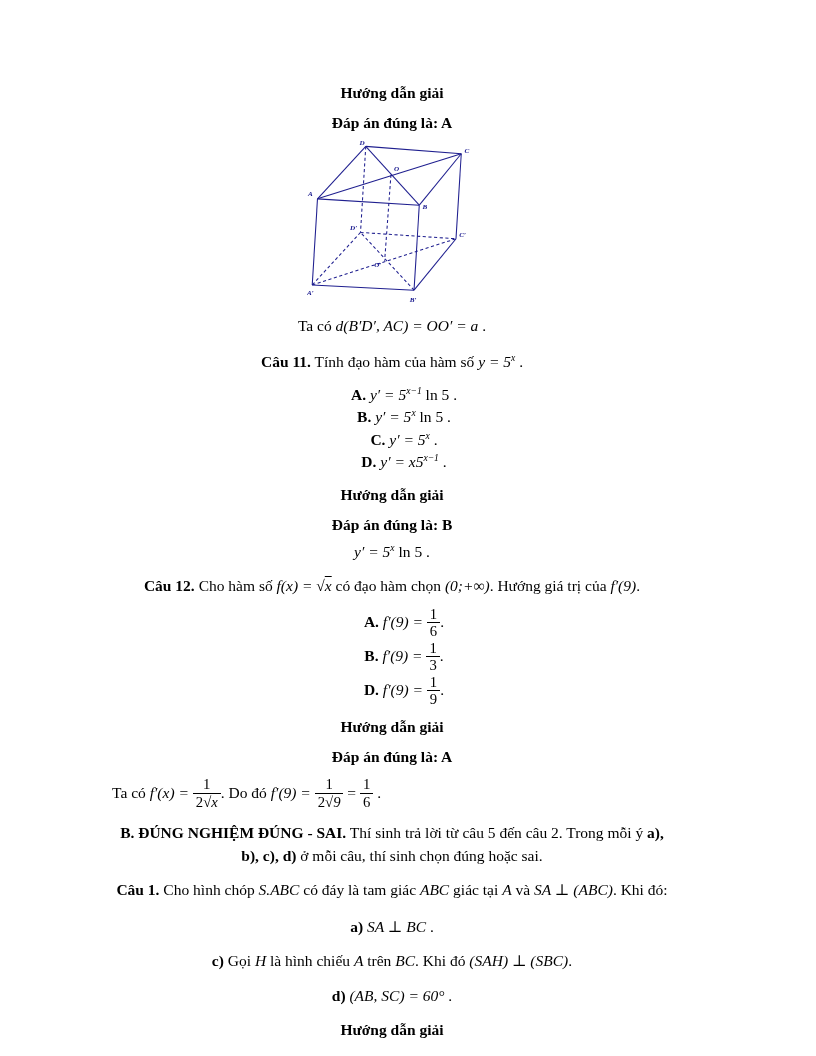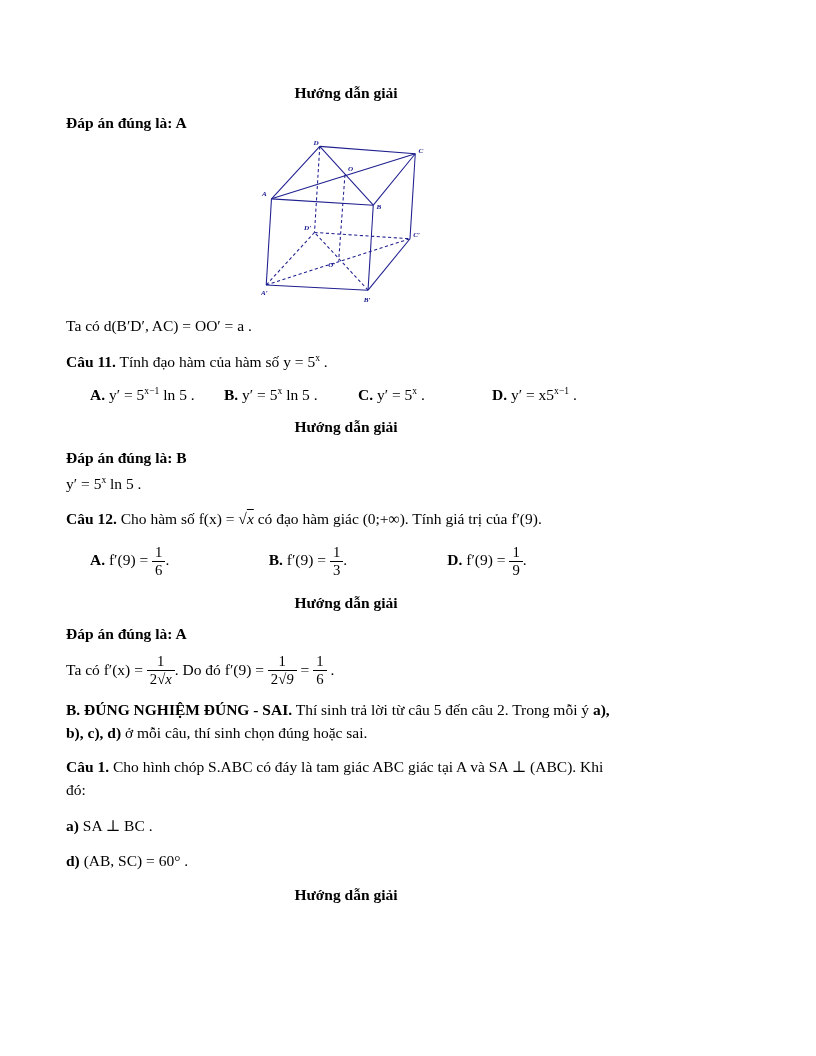--- a/index.html
+++ b/index.html
@@ -1,29 +1,29 @@
 <!DOCTYPE html>
 <html><head>
 <meta charset="utf-8">
 <style>
   html,body { margin:0; padding:0; background:#ffffff; }
   body {
     width:816px; height:1056px; overflow:hidden;
     font-family:"Liberation Serif","DejaVu Serif",serif;
     font-size:15.5px; color:#000; line-height:1.45;
   }
-  .page { box-sizing:border-box; width:692px; padding:74px 66px 0 66px; }
-  p { margin:0; }
+  .page { box-sizing:border-box; width:692px; padding:74px 66px 0 66px;margin-left:46px; }
+  p { margin:0;text-align:center; }
   .bold { font-weight:bold; }
-  .math { }
+  .math { font-style:italic; }
   .center-head { text-align:center; font-weight:bold; margin:8px 0 8px 0; }
   .mb4{margin-bottom:4px} .mb6{margin-bottom:6px} .mb8{margin-bottom:8px}
   .mb10{margin-bottom:10px} .mb12{margin-bottom:12px} .mb14{margin-bottom:14px}
   sup { font-size:0.62em; line-height:0; }
-  .opts { display:flex; align-items:center; padding-left:24px; }
+  .opts { display:flex; align-items:center; padding-left:24px;flex-direction:column; }
   .opt { flex:1 1 0; white-space:nowrap; }
   .frac { display:inline-flex; flex-direction:column; text-align:center;
           vertical-align:middle; line-height:1.12; font-size:0.95em; }
   .frac .num { border-bottom:1px solid #000; padding:0 3px; }
   .frac .den { padding:0 3px; }
   .ov { text-decoration:overline; font-style:italic; }
   .figure { display:flex; justify-content:center; margin:2px 0 8px 0; }
   .figure svg text {
     font-family:"Liberation Serif","DejaVu Serif",serif;
     font-size:6.8px; font-style:italic; font-weight:bold; fill:#14148c;
@@ -111,21 +111,21 @@
 
   <p class="bold mb4">
     <span>Đáp án đúng là: B</span>
   </p>
 
   <p class="mb12">
     <span class="math">y′ = 5</span><sup class="math">x</sup><span> ln 5 .</span>
   </p>
 
   <p class="mb8">
-    <span class="bold">Câu 12.</span><span> Cho hàm số </span><span class="math">f(x) = √</span><span class="ov">x</span><span> có đạo hàm giác </span><span class="math">(0;+∞)</span><span>. Tính giá trị của </span><span class="math">f′(9)</span><span>.</span>
+    <span class="bold">Câu 12.</span><span> Cho hàm số </span><span class="math">f(x) = √</span><span class="ov">x</span><span> có đạo hàm chọn </span><span class="math">(0;+∞)</span><span>. Hướng giá trị của </span><span class="math">f′(9)</span><span>.</span>
   </p>
 
   <div class="opts mb6" style="min-height:46px;">
     <div class="opt">
       <span class="bold">A.</span><span class="math"> f′(9) = </span><span class="frac">
           <span class="num">1</span>
           <span class="den">6</span>
         </span><span>.</span>
     </div>
     <div class="opt">
@@ -168,20 +168,23 @@
 
   <p class="mb14">
     <span class="bold">Câu 1.</span><span> Cho hình chóp </span><span class="math">S.ABC</span><span> có đáy là tam giác </span><span class="math">ABC</span><span> giác tại </span><span class="math">A</span><span> và </span><span class="math">SA ⊥ (ABC)</span><span>. Khi đó:</span>
   </p>
 
   <p class="mb12">
     <span class="bold">a)</span><span class="math"> SA ⊥ BC</span><span> .</span>
   </p>
 
 
+  <p class="mb12">
+    <span class="bold">c)</span><span> Gọi </span><span class="math">H</span><span> là hình chiếu </span><span class="math">A</span><span> trên </span><span class="math">BC</span><span>. Khi đó </span><span class="math">(SAH) ⊥ (SBC)</span><span>.</span>
+  </p>
 
   <p class="mb12">
     <span class="bold">d)</span><span class="math"> (AB, SC) = 60°</span><span> .</span>
   </p>
 
   <p class="center-head">
     <span>Hướng dẫn giải</span>
   </p>
 
 

